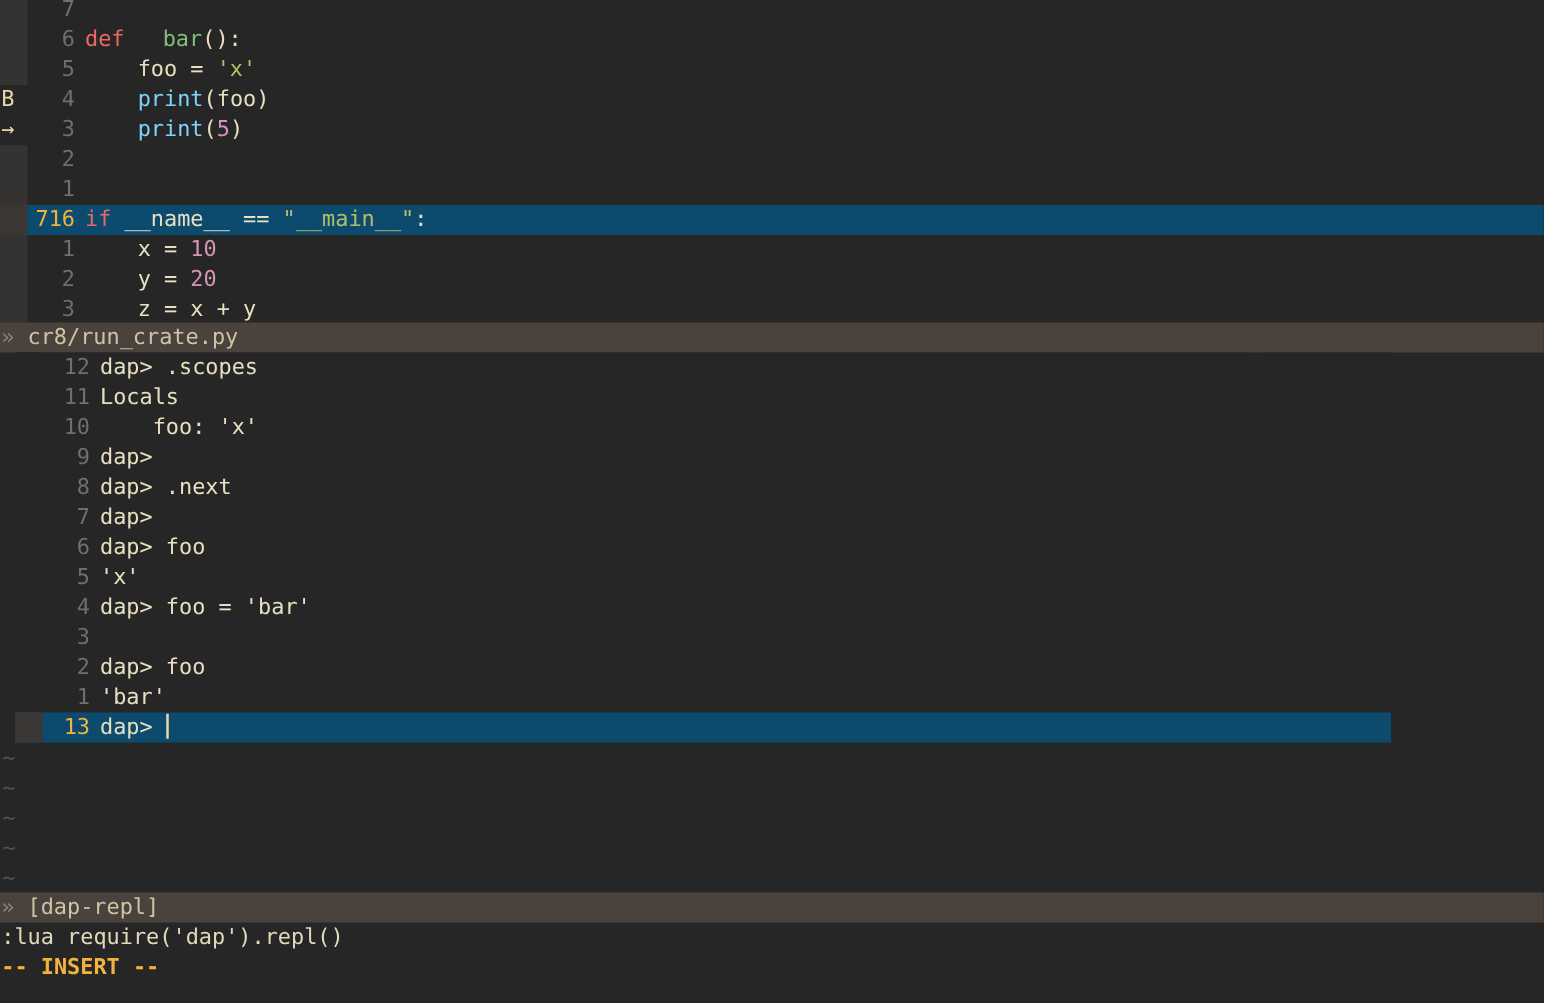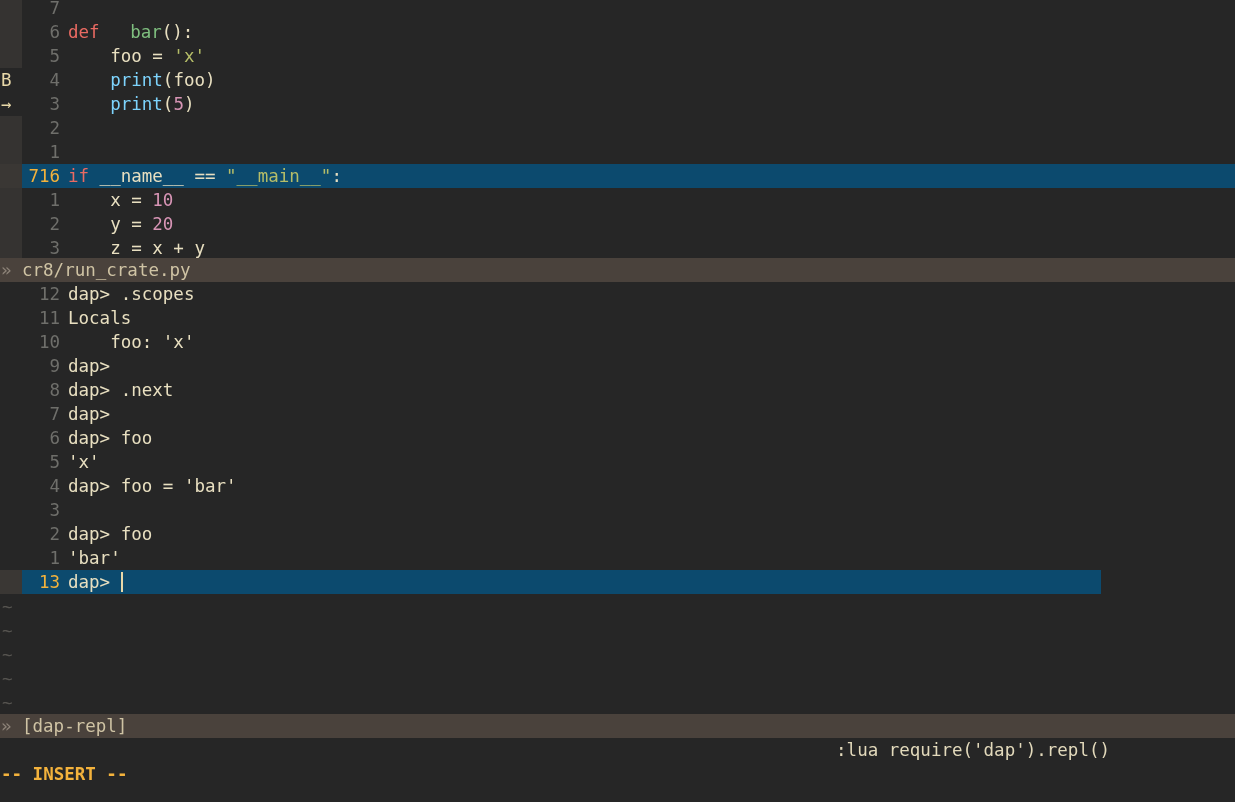--- a/index.html
+++ b/index.html
@@ -96,21 +96,21 @@
     color: #8d8378;
     padding-left: 1px;
     box-sizing: border-box;
   }
   #editor-status { top: 258px; }
   #repl-status   { top: 714px; }
 
   
   #repl {
     position: absolute;
-    left: 0; top: 282px;
+    left: 12px; top: 282px;
     width: 1101px;
     height: 432px;
     background: #262626;
     overflow: hidden;
   }
   #repl .row.cursorline { background: #0c4a6e; }
   #repl .row.cursorline .sign { background: #3a3734; }
   #repl .sign { background: #262626; color: transparent; }
 
   
@@ -151,21 +151,20 @@
     position: absolute;
     left: 0; top: 738px;
     width: 1110px;
     height: 24px;
     line-height: 24px;
     color: #e2d9bb;
     white-space: pre;
     padding-left: 1px;
     box-sizing: border-box;
     font-size: 17.5px;
-    text-align: right;
   }
   #modeline {
     position: absolute;
     left: 0; top: 762px;
     width: 1087px;
     height: 24px;
     line-height: 24px;
     white-space: pre;
     padding-left: 1px;
     box-sizing: border-box;

